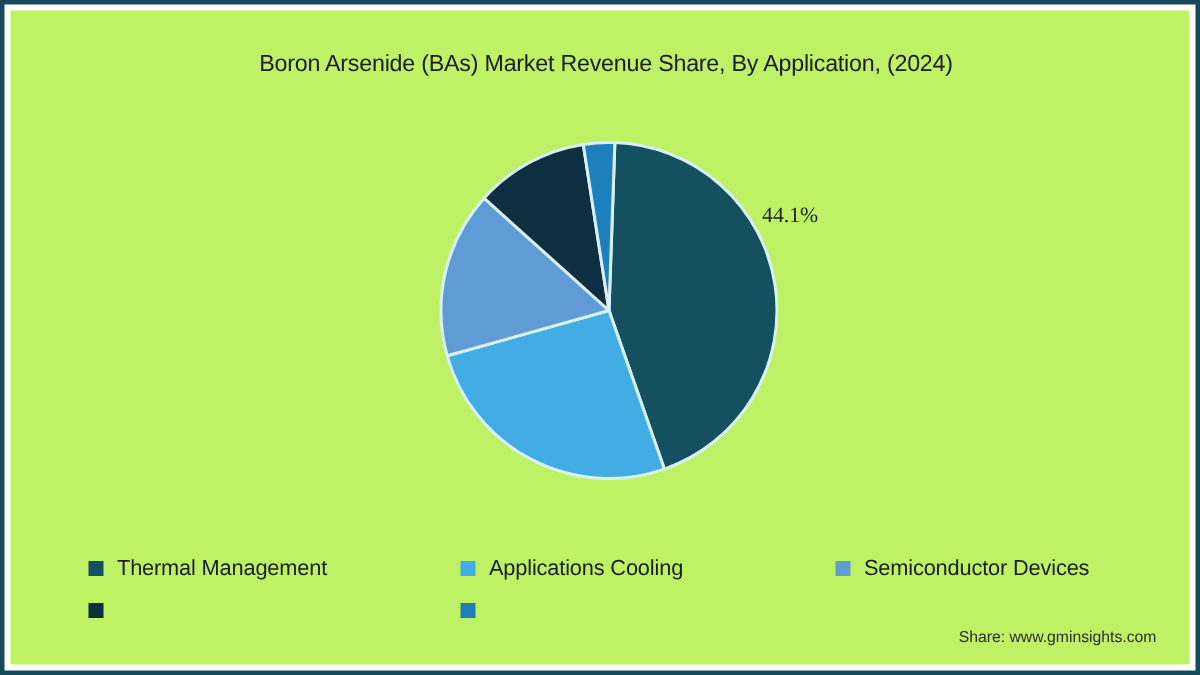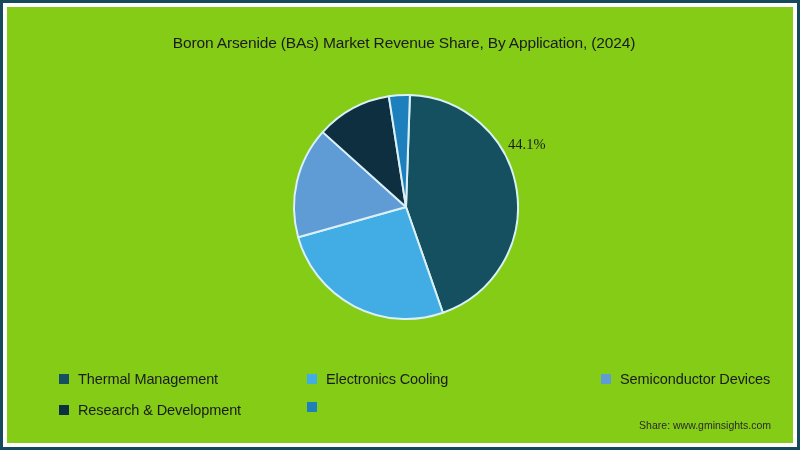--- a/index.html
+++ b/index.html
@@ -15,21 +15,21 @@
     box-sizing:border-box;
     border:3px solid #16495c;
     background:#ffffff;
   }
   #inner-frame{
     position:absolute;
     left:3px;top:3px;
     width:788px;height:438px;
     box-sizing:border-box;
     border:1px solid #ffffff;
-    background:#84cc16;
+    background:#bef264;
   }
   #chart-title{
     position:absolute;
     left:0;top:27px;
     width:794px;
     text-align:center;
     font-size:15.5px;
     color:#1b1b1b;
     letter-spacing:-0.15px;
     white-space:nowrap;
@@ -72,21 +72,21 @@
     flex:0 0 auto;
     display:inline-block;
   }
   .legend-text{
     font-size:14.5px;
     color:#1b1b1b;
     letter-spacing:-0.1px;
   }
   .col-0{left:52px;}
   .col-1{left:300px;}
-  .col-2{left:550px;margin-left:44px;}
+  .col-2{left:550px;}
   #source{
     position:absolute;
     right:22px;bottom:12px;
     font-size:10.5px;
     color:#2a2a2a;
     white-space:nowrap;
   }
 </style>
 </head>
 <body>
@@ -121,31 +121,30 @@
     <div id="pct-label">44.1%</div>
 
     <div id="legend">
       <div class="legend-row">
         <div class="legend-item col-0">
           <span class="legend-swatch" style="background: rgb(20, 80, 95);"></span>
           <span class="legend-text">Thermal Management</span>
         </div>
         <div class="legend-item col-1">
           <span class="legend-swatch" style="background: rgb(65, 173, 228);"></span>
-          <span class="legend-text">Electronics Cooling</span>
+          <span class="legend-text">Applications Cooling</span>
         </div>
         <div class="legend-item col-2">
           <span class="legend-swatch" style="background: rgb(95, 155, 213);"></span>
           <span class="legend-text">Semiconductor Devices</span>
         </div>
       </div>
       <div class="legend-row">
         <div class="legend-item col-0">
           <span class="legend-swatch" style="background: rgb(13, 47, 63);"></span>
-          <span class="legend-text">Research &amp; Development</span>
         </div>
         <div class="legend-item col-1">
           <span class="legend-swatch" style="background: rgb(30, 127, 189);"></span>
         </div>
       </div>
     </div>
 
     <div id="source">Share: www.gminsights.com</div>
 
   </div>

